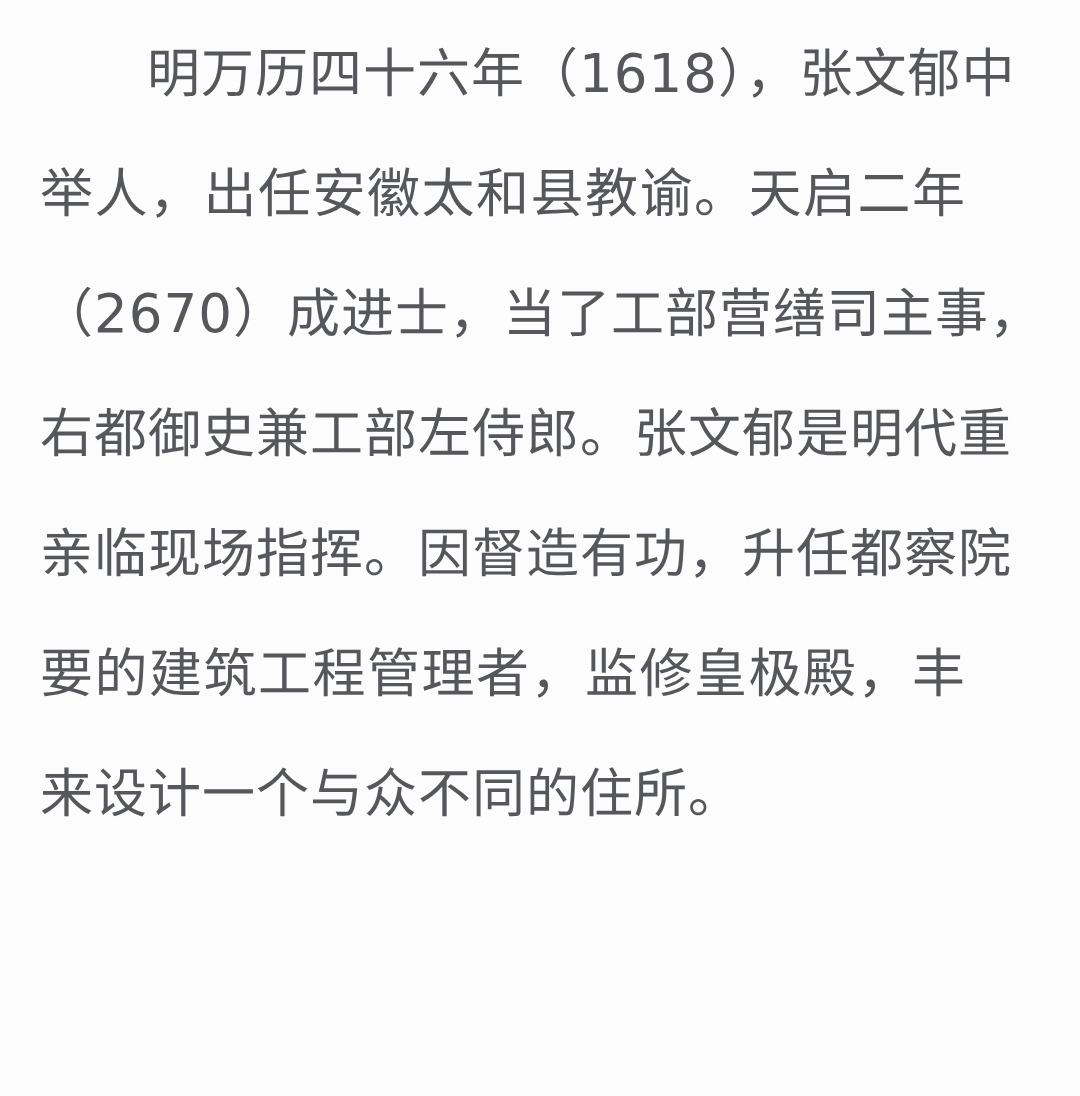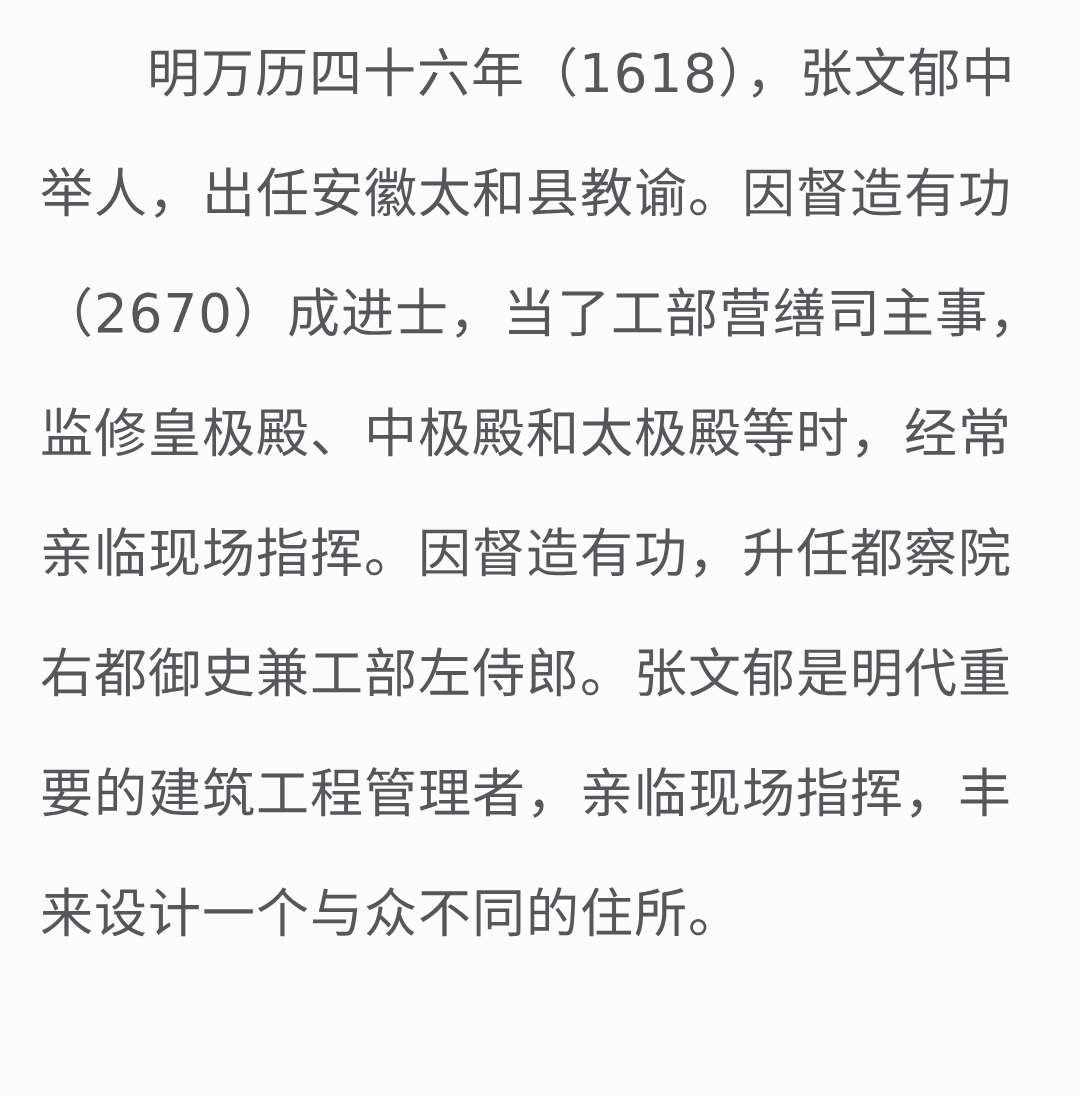--- a/index.html
+++ b/index.html
@@ -43,21 +43,20 @@
     text-align-last: left;
     -moz-text-align-last: left;
   }
 </style>
 </head>
 <body>
 
 <div class="article-page">
   <div class="paragraph">
       <div class="text-line first">明万历四十六年（1618），张文郁中</div>
-      <div class="text-line">举人，出任安徽太和县教谕。因督造有功</div>
+      <div class="text-line">举人，出任安徽太和县教谕。天启二年</div>
       <div class="text-line">（2670）成进士，当了工部营缮司主事，</div>
-      <div class="text-line">监修皇极殿、中极殿和太极殿等时，经常</div>
+      <div class="text-line">右都御史兼工部左侍郎。张文郁是明代重</div>
       <div class="text-line">亲临现场指挥。因督造有功，升任都察院</div>
-      <div class="text-line">右都御史兼工部左侍郎。张文郁是明代重</div>
-      <div class="text-line">要的建筑工程管理者，亲临现场指挥，丰</div>
+      <div class="text-line">要的建筑工程管理者，监修皇极殿，丰</div>
       <div class="text-line last">来设计一个与众不同的住所。</div>
     </div>
 </div>
 
 </body></html>

